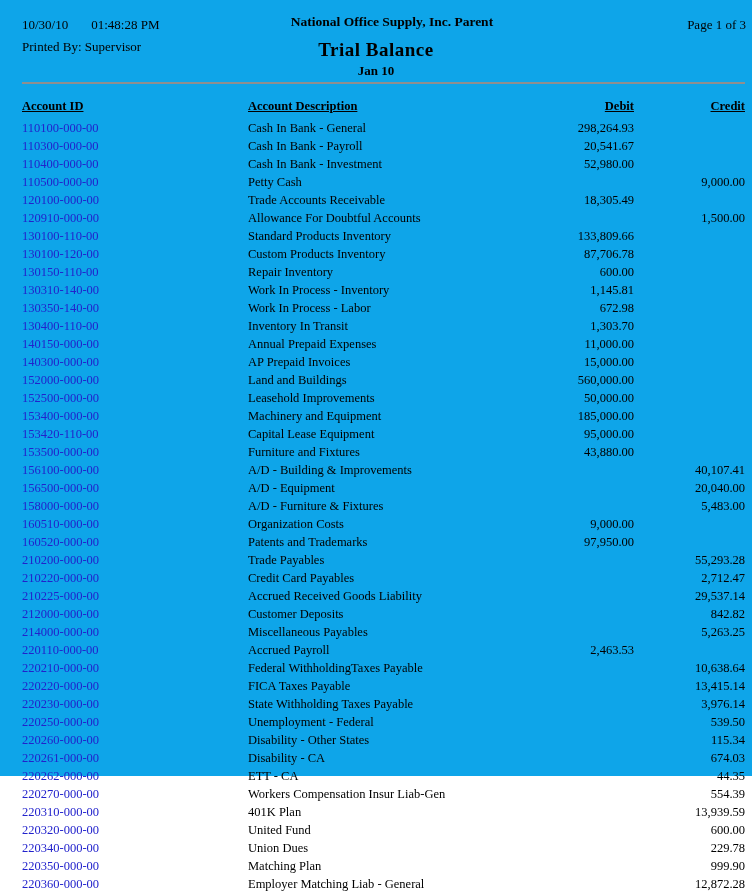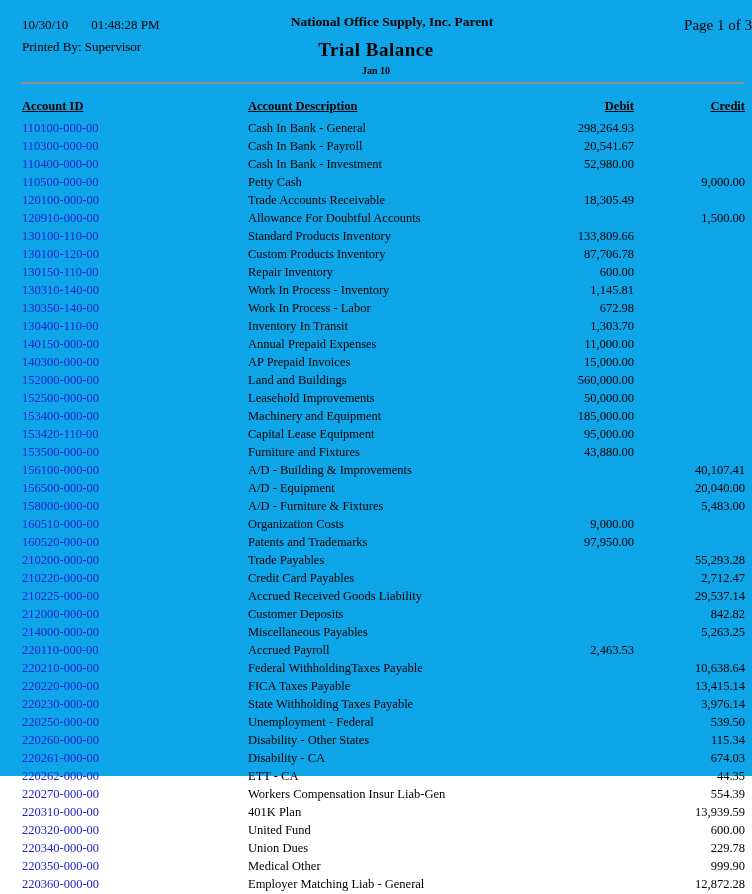--- a/index.html
+++ b/index.html
@@ -11,22 +11,22 @@
     overflow: hidden;
   }
   .report { position: relative; width: 752px; height: 776px; background: #0ea5e9; }
 
   
   .hdr-left { position: absolute; left: 22px; top: 14px; font-size: 13px; line-height: 22px; white-space: nowrap; }
   .hdr-left .date { display: inline-block; min-width: 66px; }
   .hdr-center { position: absolute; left: 0; right: 0; top: 14px; text-align: center; }
   .company { font-size: 13.5px; font-weight: bold; line-height: 16px; padding-left: 32px; }
   .title { font-size: 19px; font-weight: bold; line-height: 22px; margin-top: 9px; letter-spacing: 0.5px; }
-  .period { font-size: 10px; font-weight: bold; line-height: 16px; margin-top: 2px; }
-  .hdr-right { position: absolute; right: 0; top: 14px; font-size: 15px; line-height: 22px; }
+  .period { font-size: 13px; font-weight: bold; line-height: 16px; margin-top: 2px; }
+  .hdr-right { position: absolute; right: 6px; top: 14px; font-size: 13px; line-height: 22px; }
 
   .rule { position: absolute; top: 82px; left: 22px; right: 7px; height: 2px; background: #8f8f8f; }
 
   
   .grid-row {
     display: grid;
     grid-template-columns: 226px 240px 146px 1fr;
     height: 18px; line-height: 18px;
     font-size: 12.5px;
     white-space: nowrap;
@@ -351,21 +351,21 @@
 
     <div class="grid-row">
       <span class="cell-id">220340-000-00</span>
       <span class="cell-desc">Union Dues</span>
       <span class="cell-debit"></span>
       <span class="cell-credit">229.78</span>
     </div>
 
     <div class="grid-row">
       <span class="cell-id">220350-000-00</span>
-      <span class="cell-desc">Medical Other</span>
+      <span class="cell-desc">Matching Plan</span>
       <span class="cell-debit"></span>
       <span class="cell-credit">999.90</span>
     </div>
 
     <div class="grid-row">
       <span class="cell-id">220360-000-00</span>
       <span class="cell-desc">Employer Matching Liab - General</span>
       <span class="cell-debit"></span>
       <span class="cell-credit">12,872.28</span>
     </div>

